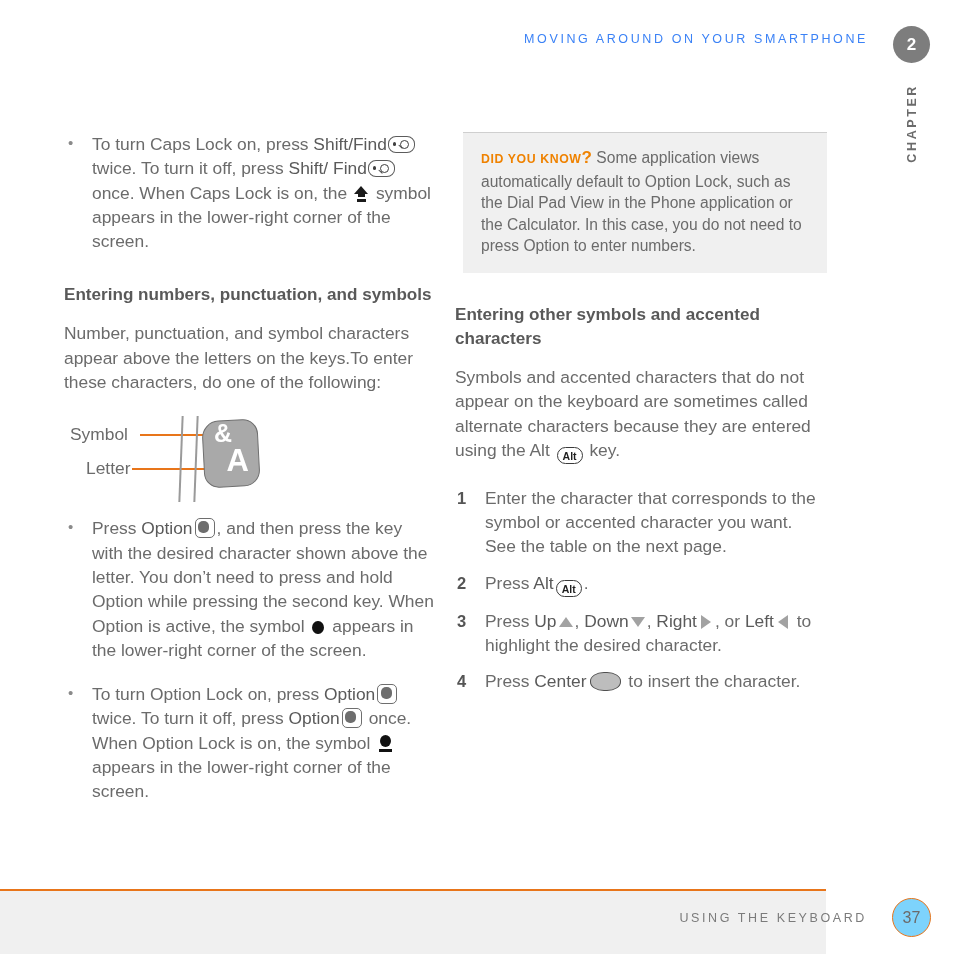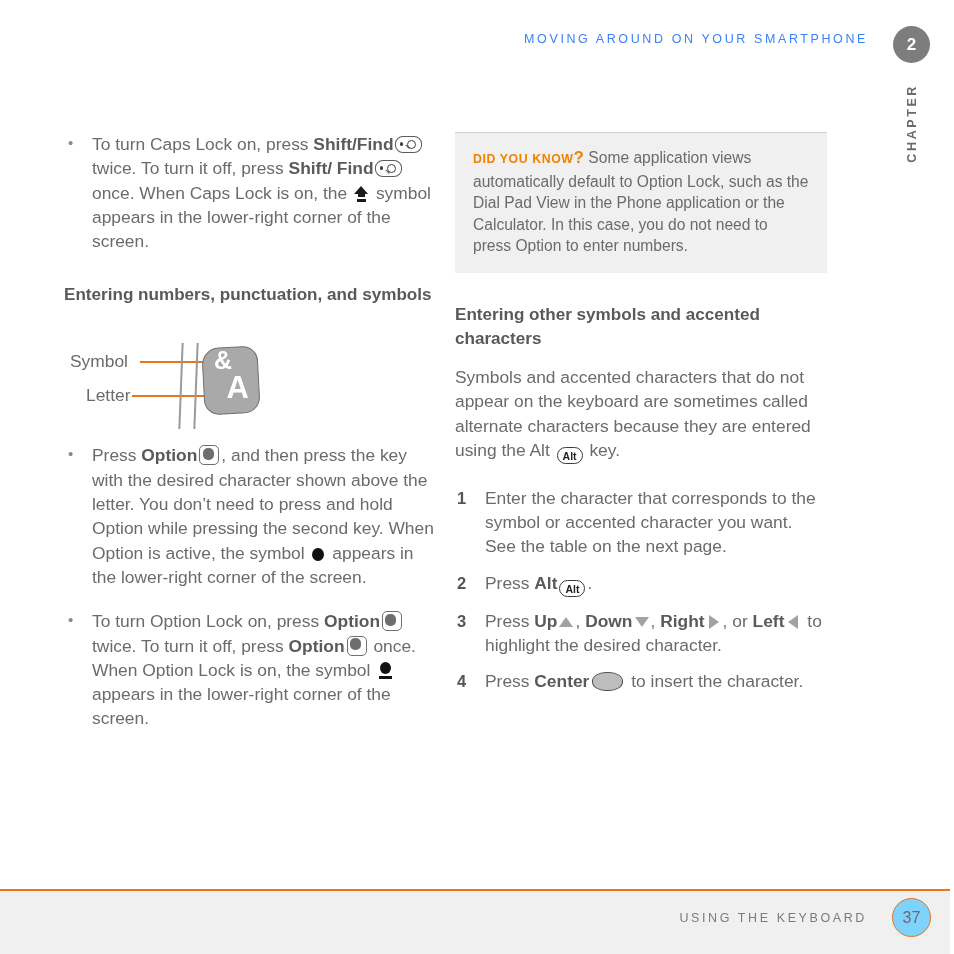--- a/index.html
+++ b/index.html
@@ -84,21 +84,21 @@
     margin: 0;
     font-size: 17.1px;
     font-weight: bold;
     line-height: 24px;
     color: #595959;
   }
   .gap-sm { height: 14px; }
   .gap-md { height: 22px; }
   .gap-lg { height: 30px; }
 
-  b, strong { color: #5a5a5a; font-weight: bold; }
+  b, strong { color: #5a5a5a; font-weight: normal; }
 
   
   ul.bullets {
     list-style: none;
     margin: 0;
     padding: 0;
   }
   ul.bullets > li {
     position: relative;
     padding-left: 28px;
@@ -141,20 +141,21 @@
   }
 
   
   .dyk {
     background: #f0f0f0;
     border-top: 1px solid #cfcfcf;
     padding: 14px 18px 16px 18px;
     font-size: 15.6px;
     line-height: 21.6px;
     color: #6b6b6b;
+    margin-left: 8px;
   }
   .dyk .tag {
     color: #ef8200;
     font-weight: bold;
     font-size: 12.3px;
     letter-spacing: 0.6px;
     text-transform: uppercase;
   }
   .dyk .tag .q {
     font-size: 17px;
@@ -394,21 +395,21 @@
     font-weight: bold;
     font-size: 31px;
     transform: rotate(3deg);
   }
 
   
   .footer-band {
     position: absolute;
     left: 0;
     bottom: 0;
-    width: 950px;
+    width: 826px;
     height: 63px;
     background: #f0f0f0;
     border-top: 2px solid #e8751a;
   }
   .footer-text {
     position: absolute;
     left: 0;
     top: 20px;
     width: 867px;
     text-align: right;
@@ -450,20 +451,21 @@
       <span>To turn Caps Lock on, press </span><b>Shift/Find</b><span class="ico ico-shiftfind"><span class="dot"></span><span class="mag"></span></span><span> twice. To turn it off, press </span><b>Shift/ Find</b><span class="ico ico-shiftfind"><span class="dot"></span><span class="mag"></span></span><span> once. When Caps Lock is on, the </span><span class="ico ico-capslock"><span class="arw"></span><span class="stem"></span><span class="bar"></span></span><span> symbol appears in the lower-right corner of the screen.</span>
     </li>
   </ul>
 
   <div class="gap-lg"></div>
 
   <h3 class="sub">Entering numbers, punctuation, and symbols</h3>
 
   <div class="gap-sm"></div>
 
+  <p class="body">Number, punctuation, and symbol characters appear above the letters on the keys.To enter these characters, do one of the following:</p>
 
   <div class="gap-md"></div>
 
   <div class="keydiagram">
     <span class="kd-label symbol">Symbol</span>
     <span class="kd-label letter">Letter</span>
     <span class="kd-leader l1"></span>
     <span class="kd-leader l2"></span>
     <span class="kd-vline v1"></span>
     <span class="kd-vline v2"></span>

